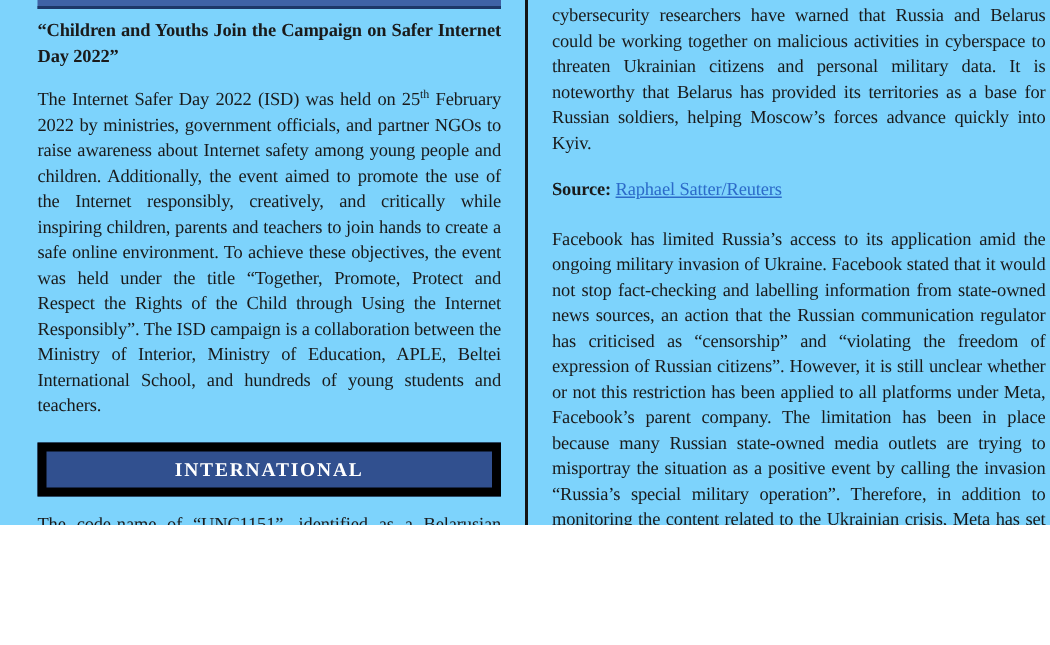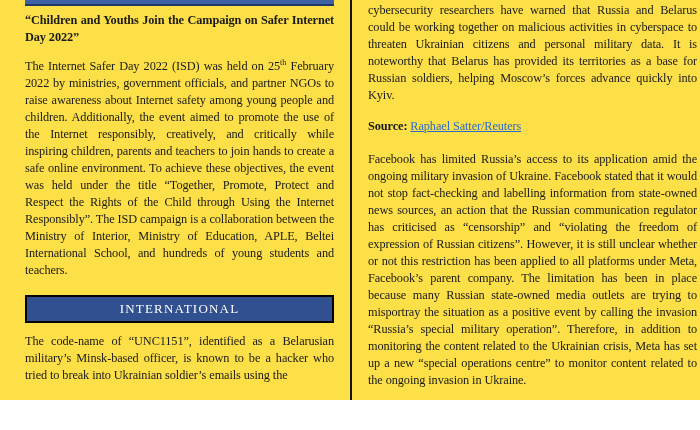--- a/index.html
+++ b/index.html
@@ -5,22 +5,22 @@
   html, body { margin: 0; padding: 0; }
   body {
     width: 700px; height: 430px;
     background: #ffffff;
     font-family: "Liberation Serif", "DejaVu Serif", serif;
     color: #1a1a1a;
     overflow: hidden;
   }
   .page {
     position: relative;
-    width: 700px; height: 400px;
-    background: #fde047;
+    width: 700px; height: 350px;
+    background: #7dd3fc;
     overflow: hidden;
   }
   .col {
     position: absolute;
     top: 0;
     font-size: 12.3px;
     line-height: 17px;
     letter-spacing: -0.1px;
     text-align: justify;
   }
@@ -47,23 +47,23 @@
   .source-line { margin: 16px 0 0 0; }
   .source-label { font-weight: bold; }
   .source-link {
     color: #2c6bc9;
     text-decoration: underline;
     cursor: pointer;
   }
   .section-banner {
     margin-top: 16px;
     background: #31508f;
-    border: 2px solid #000000;
+    border: 6px solid #000000;
     color: #ffffff;
-    font-weight: normal;
+    font-weight: bold;
     text-align: center;
     font-size: 13px;
     letter-spacing: 1.2px;
     padding: 3px 0 4px 0;
   }
   .mt-article { margin-top: 10px; }
   .rc-first { padding-top: 2px; }
   .rc-source { margin-top: 14px; }
 </style>
 </head>

